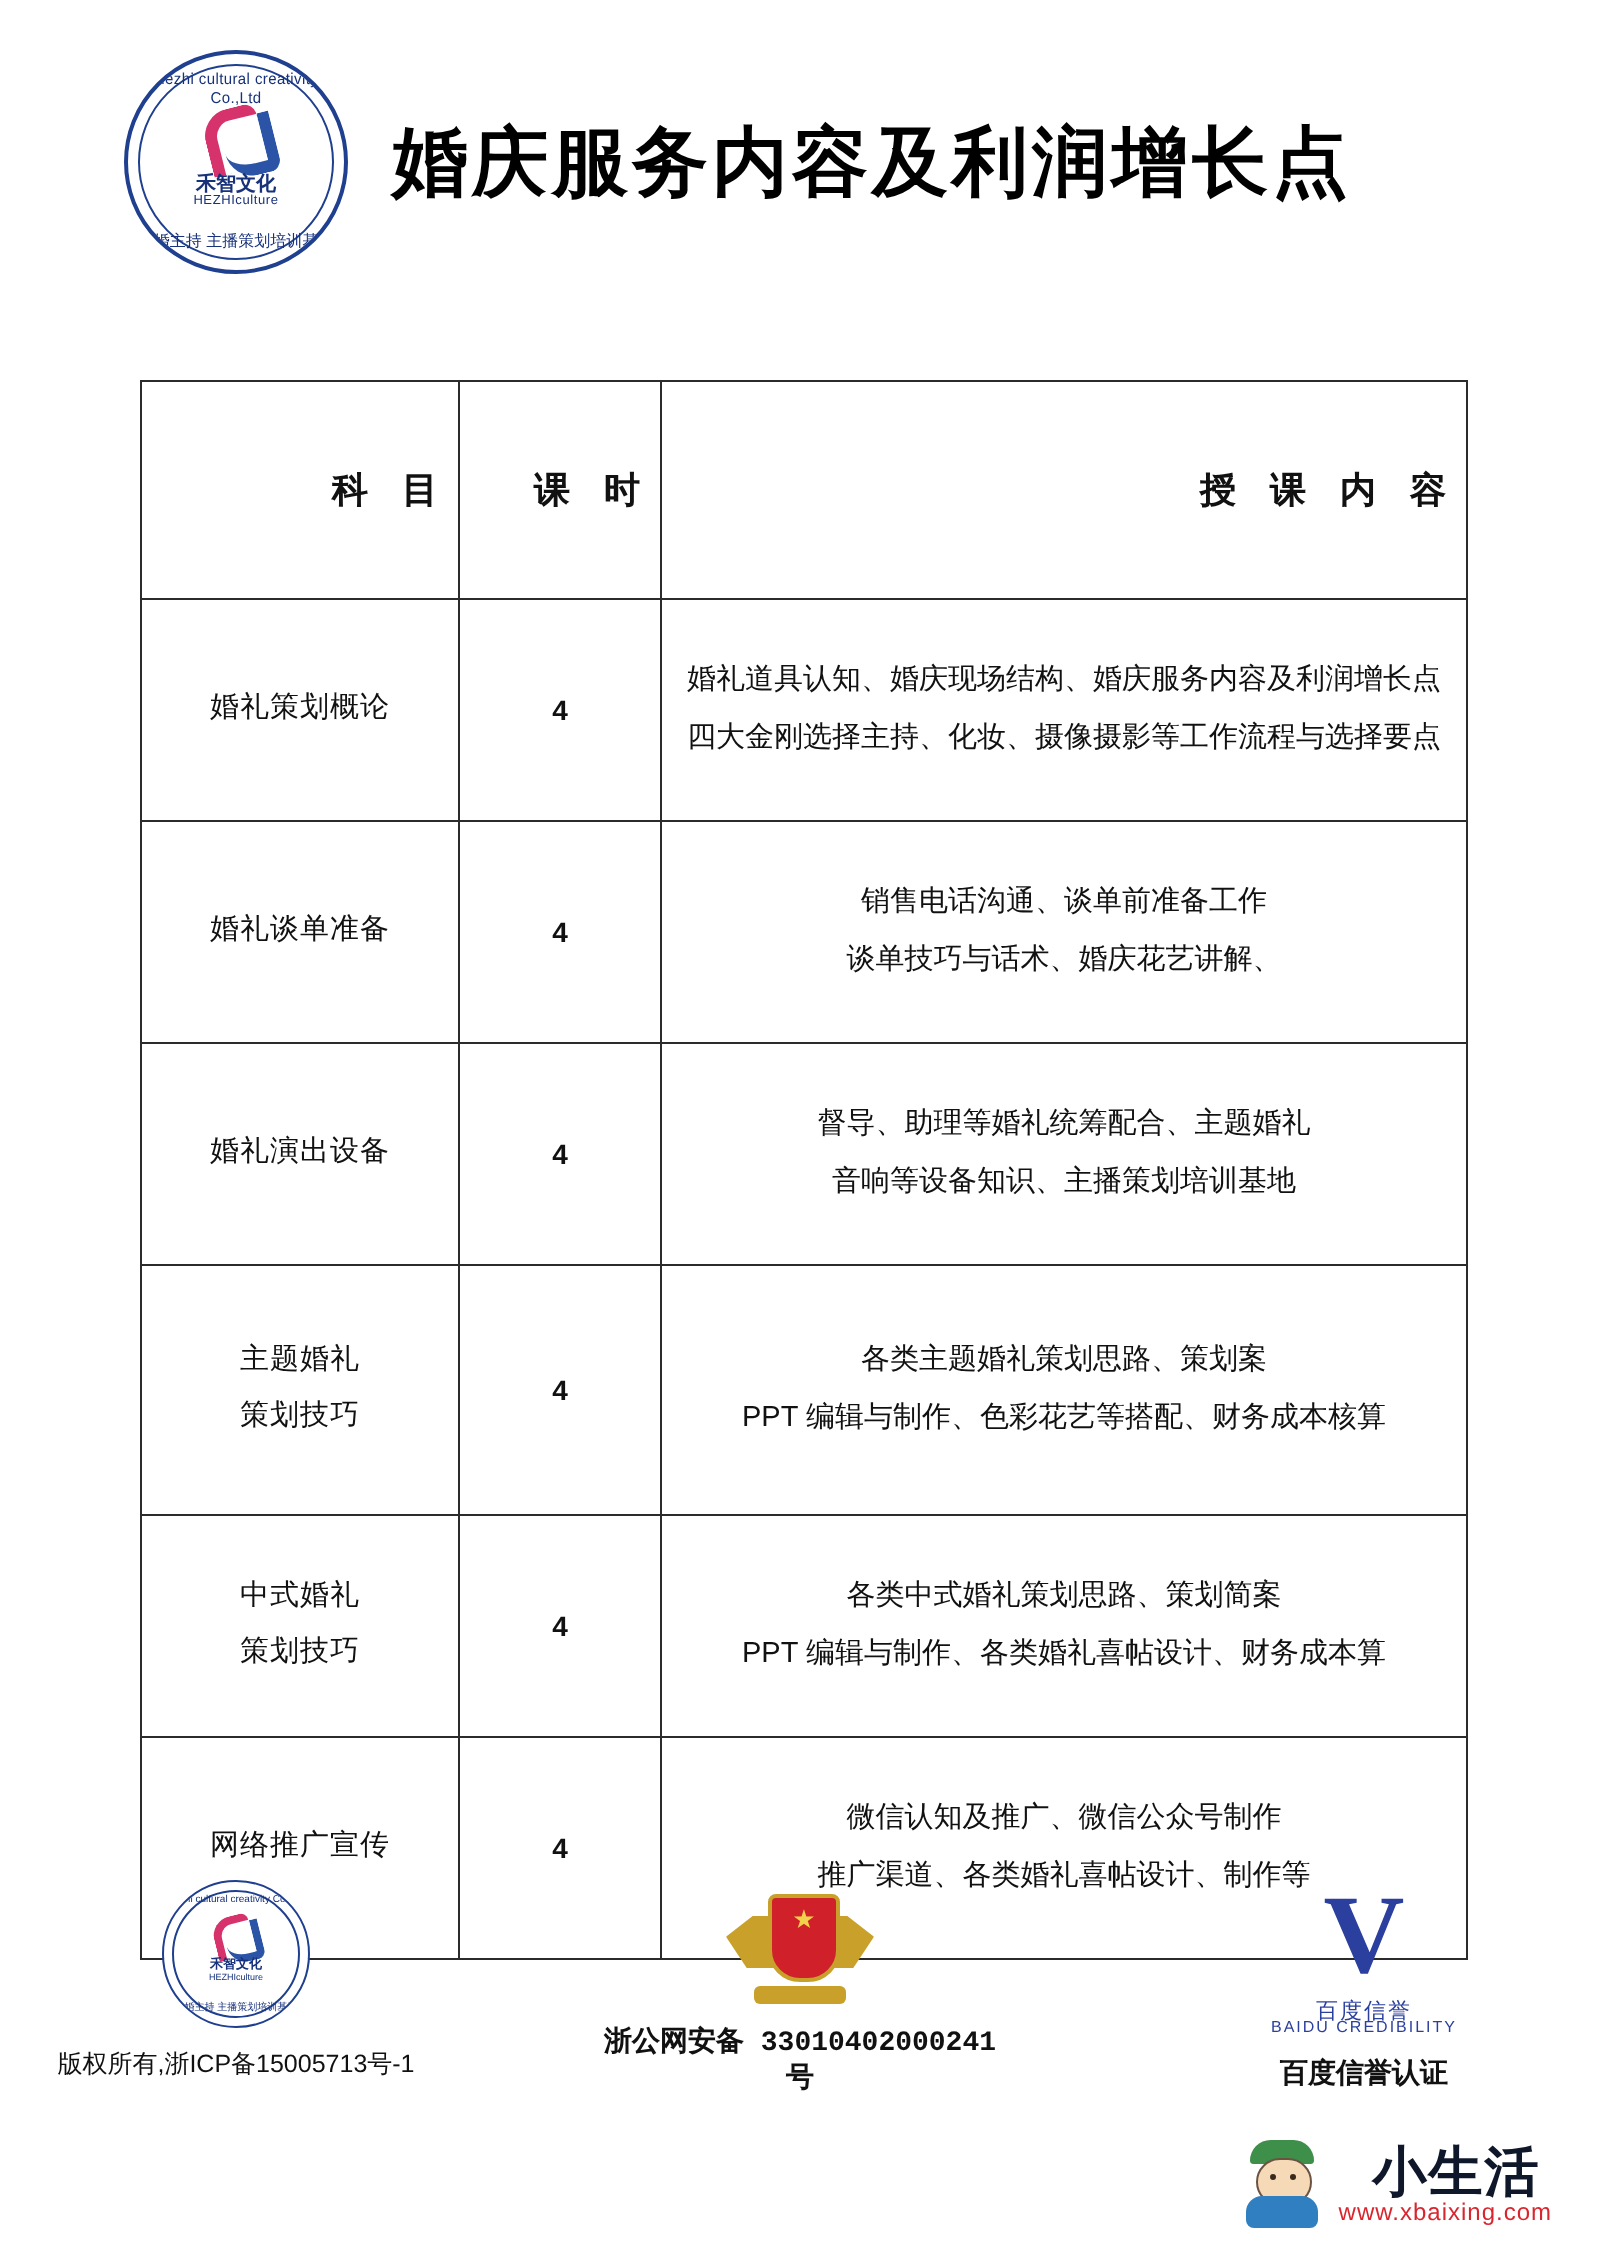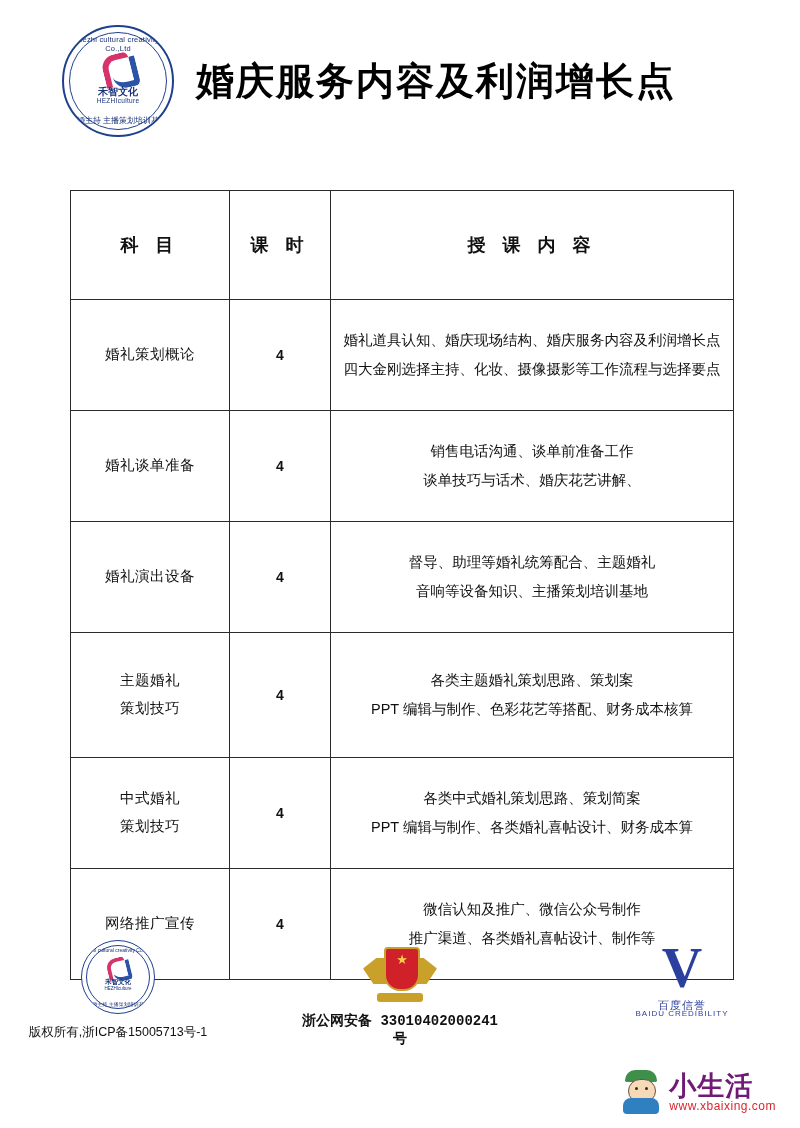--- a/index.html
+++ b/index.html
@@ -126,20 +126,21 @@
     vertical-align: middle;
     font-size: 14.5px;
     color: #111;
     padding: 6px 4px;
   }
   table.course thead th {
     height: 96px;
     font-size: 18px;
     font-weight: bold;
     letter-spacing: 6px;
+    text-align: right;
   }
   .col-sub { width: 150px; }
   .col-hrs { width: 92px; }
   .row-body td { height: 98px; line-height: 1.9; }
   .row-body td.subject { font-size: 14.5px; letter-spacing: .5px; }
   .row-body td.hours { font-size: 14px; font-weight: bold; }
   .row-body td.content { font-size: 14.5px; line-height: 2.0; }
   .row-tall td { height: 112px; }
 
   
@@ -278,22 +279,23 @@
     position: absolute; top: 17px; width: 3px; height: 3px; background: #3a2a1c; border-radius: 50%;
   }
   .wm-avatar .eye-l { left: 14px; }
   .wm-avatar .eye-r { left: 24px; }
   .wm-avatar .body {
     position: absolute; left: 2px; top: 28px; width: 36px; height: 16px;
     background: #2f7fc1; border-radius: 8px 8px 4px 4px;
   }
   .wm-text { line-height: 1.05; }
   .wm-title {
-    font-size: 27px; font-weight: bold; color: #701a75;
+    font-size: 27px; font-weight: bold; color: #0f172a;
     letter-spacing: 1px;
+    margin-left: 17px;
   }
   .wm-sub {
     font-size: 12px; color: #d9262e; letter-spacing: .5px; text-align: center;
   }
 </style>
 </head>
 <body>
 
 <div class="header">
   <div class="logo-seal">
@@ -403,20 +405,21 @@
     </div>
     <div class="caption bold">浙公网安备 33010402000241号</div>
   </div>
 
   <div class="badge">
     <div class="baidu-v">
       <div class="v">V</div>
     </div>
     <div class="baidu-main">百度信誉</div>
     <div class="baidu-sub">BAIDU CREDIBILITY</div>
+    <div class="caption bold">百度信誉认证</div>
   </div>
 
 </div>
 
 <div class="watermark">
   <div class="wm-avatar">
     <div class="hat"></div>
     <div class="face"></div>
     <div class="eye-l"></div>
     <div class="eye-r"></div>

